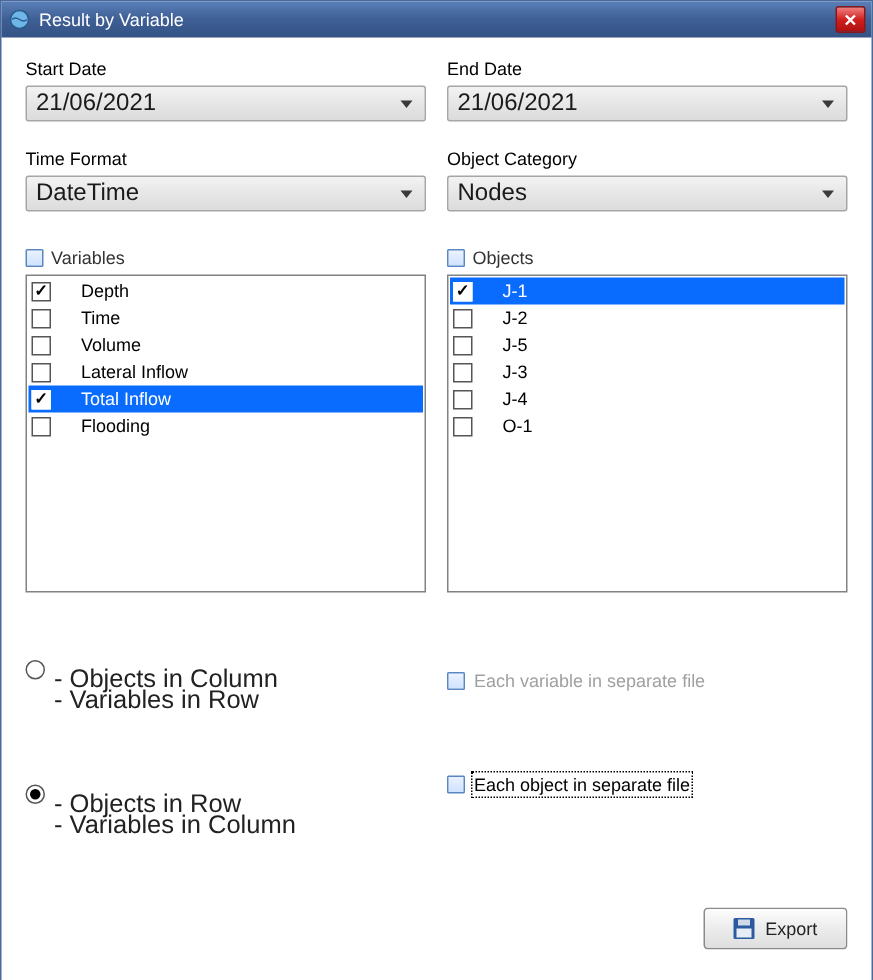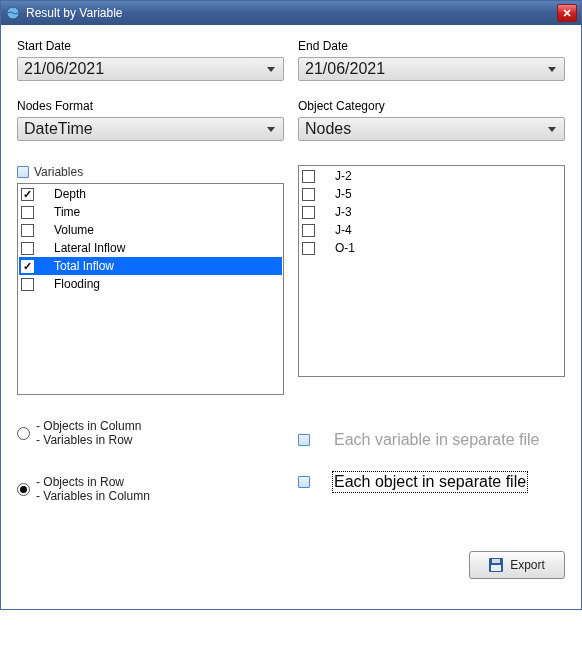--- a/index.html
+++ b/index.html
@@ -161,27 +161,27 @@
     justify-content: center;
     cursor: pointer;
     flex-shrink: 0;
   }
   .radio.checked::after {
     content: "";
     width: 7px; height: 7px;
     background: #000;
     border-radius: 50%;
   }
-  .radio-label { font-size: 12px; color: #222; line-height: 14px; }
+  .radio-label { font-size: 17px; color: #222; line-height: 14px; margin-top: 27px; }
 
   .chk-inline {
     display: flex;
     align-items: center;
-    gap: 24px;
-    font-size: 16px;
+    gap: 6px;
+    font-size: 12px;
   }
   .chk-inline .sq {
     width: 12px; height: 12px;
     border: 1px solid #5a87c2;
     background: linear-gradient(to bottom,#eaf3ff,#cfe2ff);
     border-radius: 1px;
   }
   .disabled-text { color: #9fa0a2; }
   .focus-rect { outline: 1px dotted #000; outline-offset: 1px; }
 
@@ -256,21 +256,21 @@
         <div class="combo">
           <span>21/06/2021</span>
         </div>
       </div>
     </div>
 
     <div class="spacer-v18"></div>
 
     <div class="row">
       <div class="col">
-        <div class="field-label">Nodes Format</div>
+        <div class="field-label">Time Format</div>
         <div class="combo">
           <span>DateTime</span>
         </div>
       </div>
       <div class="col">
         <div class="field-label">Object Category</div>
         <div class="combo">
           <span>Nodes</span>
         </div>
       </div>
@@ -305,21 +305,29 @@
               <span class="chk checked"></span>
               <span>Total Inflow</span>
             </div>
             <div class="listitem">
               <span class="chk"></span>
               <span>Flooding</span>
             </div>
           </div>
       </div>
       <div class="col">
+        <div class="section-hdr">
+          <span class="box-icon"></span>
+          <span class="htext">Objects</span>
+        </div>
         <div class="listbox" id="objects-list">
+            <div class="listitem selected">
+              <span class="chk checked"></span>
+              <span>J-1</span>
+            </div>
             <div class="listitem">
               <span class="chk"></span>
               <span>J-2</span>
             </div>
             <div class="listitem">
               <span class="chk"></span>
               <span>J-5</span>
             </div>
             <div class="listitem">
               <span class="chk"></span>

